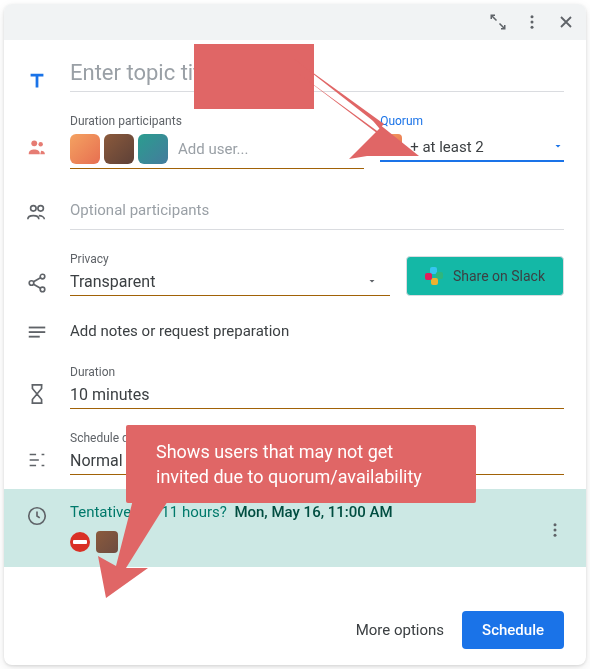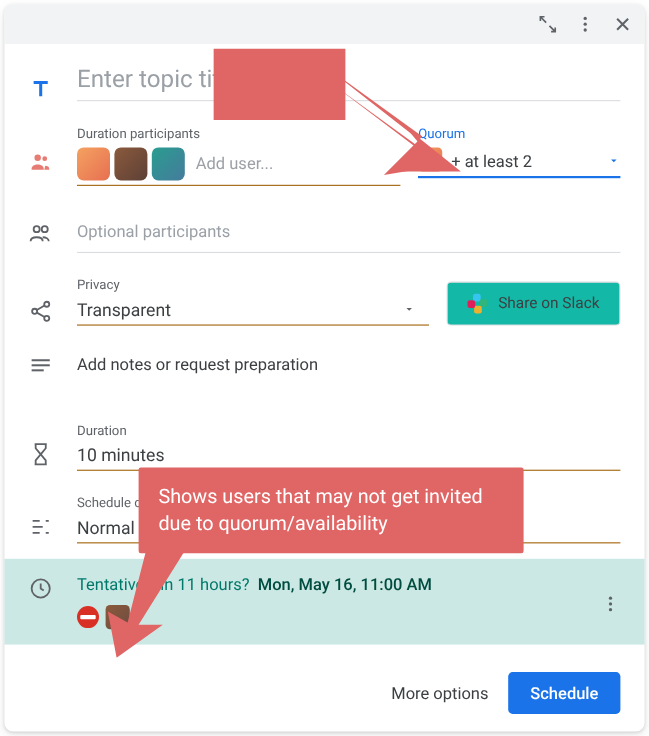--- a/index.html
+++ b/index.html
@@ -49,21 +49,21 @@
 .tentative-block{background:#cce8e4;margin:0 -22px;padding:14px 22px}
 .tentative-block .row{margin-bottom:0}
 .tent-text{font-size:15px;color:#00796b}
 .tent-text .bold{font-weight:500;color:#004d40}
 .tent-avatars{display:flex;gap:6px;margin-top:10px;align-items:center}
 .stop-icon{width:20px;height:20px;border-radius:50%;background:#d93025;position:relative}
 .stop-icon::after{content:"";position:absolute;top:8px;left:3px;right:3px;height:4px;background:#fff;border-radius:1px}
 .footer{display:flex;justify-content:flex-end;align-items:center;gap:18px;padding:16px 22px;border-top:none}
 .more-opts{font-size:15px;color:#3c4043;font-weight:400;cursor:pointer}
 .schedule-btn{background:#1a73e8;color:#fff;border:none;border-radius:4px;padding:10px 20px;font-size:15px;font-weight:500;cursor:pointer}
-.annotation{position:absolute;background:#e06666;color:#fff;font-size:18px;padding:14px 18px;border-radius:2px;line-height:1.4;z-index:10;pointer-events:none}
+.annotation{position:absolute;background:#e06666;color:#fff;font-size:18px;padding:14px 30px;border-radius:2px;line-height:1.4;z-index:10;pointer-events:none}
 .arrow{position:absolute;z-index:9;pointer-events:none}
 .vdots{color:#5f6368}
 </style>
 </head>
 <body>
 
 <div class="card">
 
   <div class="titlebar">
     <span class="tb-icon">
@@ -171,21 +171,21 @@
               <span class="sl1"></span>
               <span class="sl2"></span>
               <span class="sl3"></span>
               <span class="sl4"></span>
             </span>
           <span>Share on Slack</span>
         </button>
       </div>
     </div>
 
-    <div class="row" style="margin-bottom:40px">
+    <div class="row" style="margin-bottom:21px">
       <div class="row-icon" style="padding-top:4px">
           <svg viewBox="0 0 24 24" fill="currentColor">
             <rect x="3" y="5" width="18" height="2"></rect>
             <rect x="3" y="10" width="18" height="2"></rect>
             <rect x="3" y="15" width="12" height="2"></rect>
           </svg>
         </div>
       <div class="row-body">
           <div class="field notes">Add notes or request preparation</div>
         </div>

